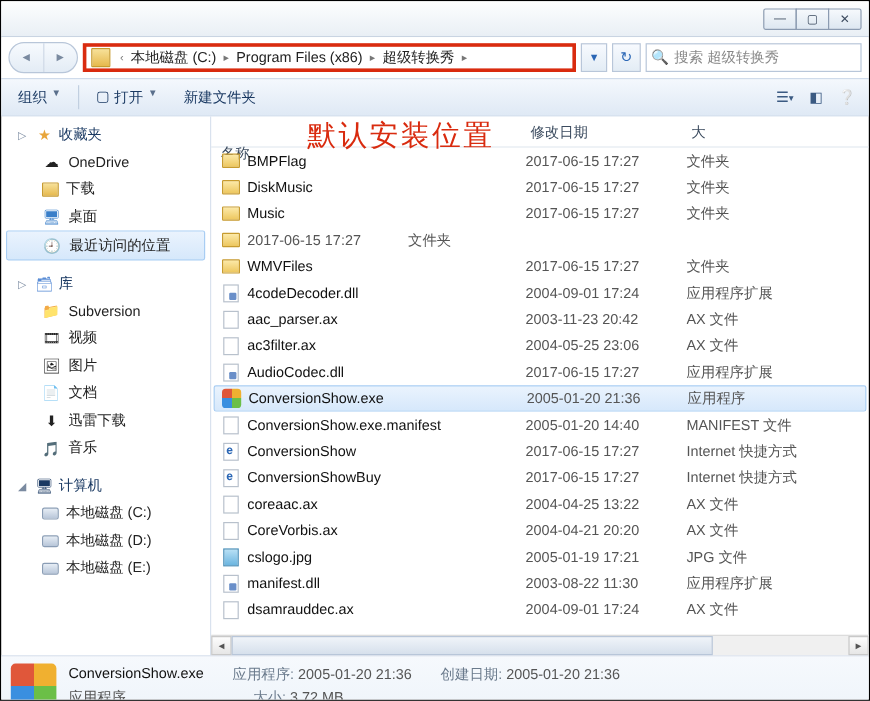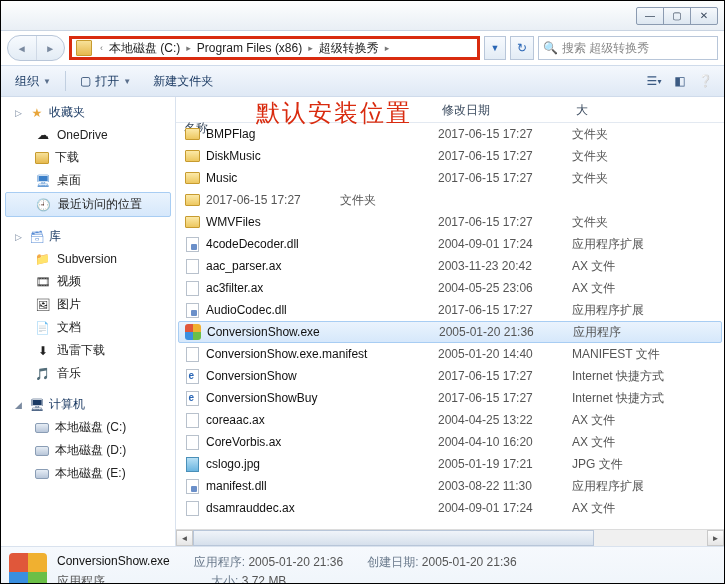--- a/index.html
+++ b/index.html
@@ -18,21 +18,21 @@
 .addrwrap { flex: 1; height: 24px; border: 3px solid #d92b0f; display: flex; align-items: center; padding: 0 2px; background: #fff; }
 .addrico { width: 16px; height: 16px; background: linear-gradient(#f7e199,#e6b94e); border: 1px solid #c79b2f; border-radius: 1px; margin: 0 4px 0 2px; }
 .crumb { display: flex; align-items: center; color: #222; padding: 0 2px; height: 20px; }
 .crumbsep { color: #777; padding: 0 4px; font-size: 9px; }
 
 .histbtn { width: 22px; height: 24px; border: 1px solid #b8c6d9; background: linear-gradient(#f7fafe,#e3ecf5); display: flex; align-items: center; justify-content: center; color: #2a66b5; font-size: 9px; }
 .refbtn { width: 24px; height: 24px; border: 1px solid #b8c6d9; background: linear-gradient(#f7fafe,#e3ecf5); display: flex; align-items: center; justify-content: center; color: #2a66b5; }
 .searchbox { width: 180px; height: 24px; border: 1px solid #b8c6d9; display: flex; align-items: center; padding: 0 4px; color: #888; gap: 4px; }
 
 .toolbar { height: 32px; background: linear-gradient(#f4f8fd,#dfe9f5); border-top: 1px solid #cfdbeb; border-bottom: 1px solid #cfdbeb; display: flex; align-items: center; padding: 0 6px; gap: 6px; }
-.tbtn { display: flex; align-items: center; gap: 4px; padding: 3px 8px; color: #1b3a63; }
+.tbtn { display: flex; gap: 4px; padding: 3px 8px; color: #1b3a63; }
 .tbtn .drop { font-size: 8px; color: #5a6f8c; }
 .tdivider { width: 1px; height: 20px; background: #c1cfe0; }
 .tright { margin-left: auto; display: flex; align-items: center; gap: 2px; }
 .tricon { width: 24px; height: 22px; display: flex; align-items: center; justify-content: center; color: #3b5a82; }
 
 .body { display: flex; height: 449px; }
 .nav { width: 175px; border-right: 1px solid #d9e2ee; overflow: hidden; padding-top: 4px; }
 .navgroup { margin-bottom: 8px; }
 .navhead { display: flex; align-items: center; gap: 4px; padding: 3px 4px 3px 14px; color: #1b3a63; }
 .navhead .tw { color: #7a8aa0; font-size: 9px; width: 10px; }
@@ -327,21 +327,21 @@
           </span>
           <span class="fname">coreaac.ax</span>
           <span class="fdate">2004-04-25 13:22</span>
           <span class="ftype">AX 文件</span>
         </div>
         <div class="frow">
           <span class="fico">
             <span class="ico-file"></span>
           </span>
           <span class="fname">CoreVorbis.ax</span>
-          <span class="fdate">2004-04-10 16:20</span>
+          <span class="fdate">2004-04-21 20:20</span>
           <span class="ftype">AX 文件</span>
         </div>
         <div class="frow">
           <span class="fico">
             <span class="ico-jpg"></span>
           </span>
           <span class="fname">cslogo.jpg</span>
           <span class="fdate">2005-01-19 17:21</span>
           <span class="ftype">JPG 文件</span>
         </div>

